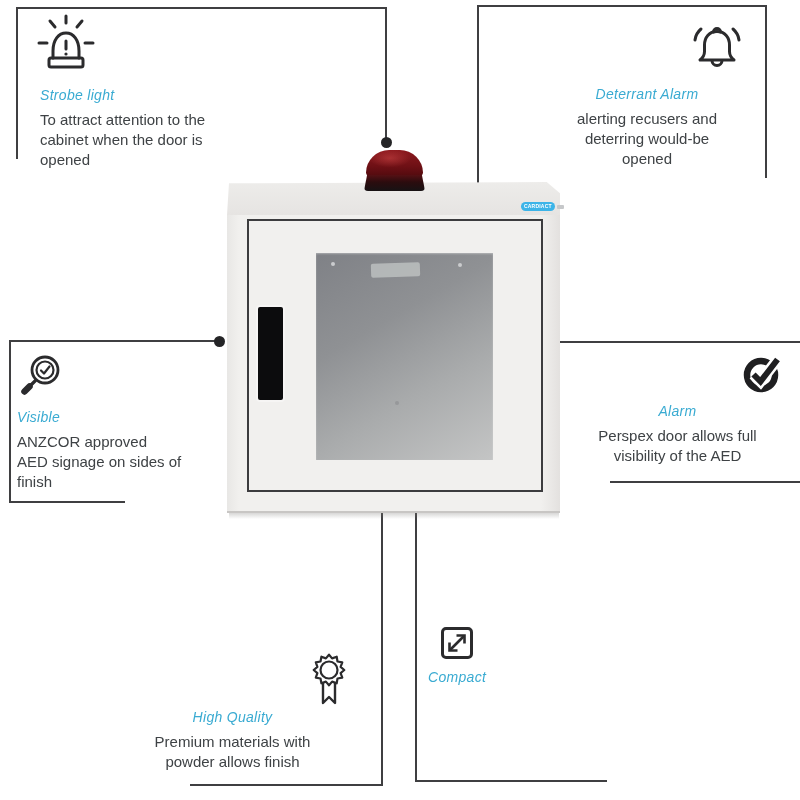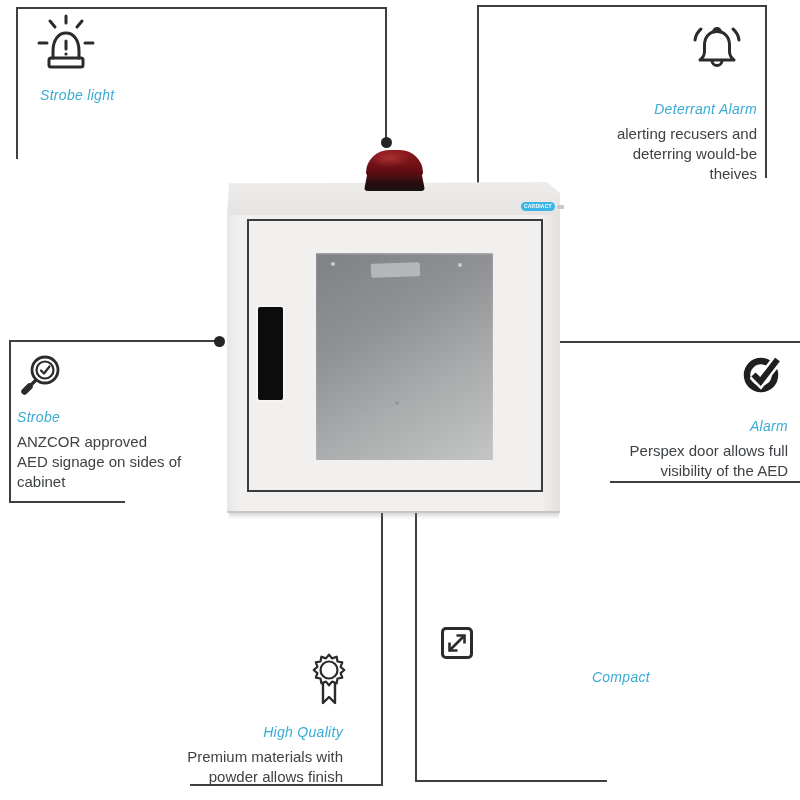--- a/index.html
+++ b/index.html
@@ -3,21 +3,21 @@
 <meta charset="utf-8">
 <style>
   html,body{margin:0;padding:0;background:#fff;}
   .stage{position:relative;width:800px;height:800px;background:#fff;overflow:hidden;
          font-family:"Liberation Sans",sans-serif;}
   .cl{position:absolute;background:var(--line,#3f3f41);}
   .dot{position:absolute;width:11px;height:11px;border-radius:50%;background:#242426;}
   .feature{position:absolute;}
   .feature .title{font-size:14px;line-height:23px;letter-spacing:.3px;color:var(--accent,#3aabd2);font-style:italic;}
   .feature .desc{margin-top:3px;font-size:15px;line-height:20px;color:var(--body-text,#3e4245);white-space:pre-line;}
-  .ta-r{text-align:right;margin-top:15px;}
+  .ta-r{text-align:center;}
   .icon{position:absolute;}
   
   .cabinet{position:absolute;left:227px;top:182px;width:333px;height:331px;}
   .cab-top{position:absolute;left:0;top:0;width:100%;height:33px;
            background:linear-gradient(180deg,#edecea,#e6e4e2);
            clip-path:polygon(0% 100%,0.6% 4%,96% 0%,100% 34%,100% 100%);}
   .cab-front{position:absolute;left:0;top:33px;right:0;bottom:0;
            background:linear-gradient(90deg,#e8e7e5 0px,#f1f0ee 12px,#f1f0ee 314px,#e3e1df 100%);
            border-bottom:2px solid #c8c6c4;}
   .door-frame{position:absolute;left:20px;top:37px;width:292px;height:269px;border:2px solid #3c3c3e;}
@@ -102,48 +102,51 @@
     <line x1="30" y1="28" x2="30" y2="36"></line>
     <circle cx="30" cy="41" r="1.6" fill="#2b2b2d" stroke="none"></circle>
     <path d="M30 3 V10"></path>
       <path d="M14 8 L19 14"></path>
       <path d="M46 8 L41 14"></path>
       <path d="M3 30 H11"></path>
       <path d="M57 30 H49"></path>
   </svg>
   <div class="feature" style="left:40px;top:84px;width:230px;">
     <div class="title">Strobe light</div>
+    <div class="desc">To attract attention to the
+cabinet when the door is
+opened</div>
   </div>
 
   <svg class="icon" style="left:689px;top:22px;" width="56" height="56" viewBox="0 0 56 56" fill="none" stroke="#2b2b2d" stroke-width="3" stroke-linecap="round" stroke-linejoin="round">
     <path d="M24.5 10 a3.5 3.5 0 0 1 7 0"></path>
     <path d="M28 9.5 C20 9.5 15.5 15.5 15.5 23 V29.5 C15.5 33.5 13.5 36 11 38 H45 C42.5 36 40.5 33.5 40.5 29.5 V23 C40.5 15.5 36 9.5 28 9.5 Z"></path>
     <path d="M23 38.5 a5 5 0 0 0 10 0"></path>
     <path d="M12 7 C8.5 10 6.5 13.5 6 18"></path>
     <path d="M44 7 C47.5 10 49.5 13.5 50 18"></path>
   </svg>
   <div class="feature ta-r" style="left:537px;top:83px;width:220px;">
     <div class="title">Deterrant Alarm</div>
     <div class="desc">alerting recusers and
 deterring would-be
-theives</div>
+opened</div>
   </div>
 
   <svg class="icon" style="left:17px;top:352px;" width="48" height="48" viewBox="0 0 48 48" fill="none" stroke="#2b2b2d" stroke-linecap="round" stroke-linejoin="round">
     <circle cx="28" cy="18" r="13" stroke-width="2.8"></circle>
     <circle cx="28" cy="18" r="8.5" stroke-width="2.2"></circle>
     <path d="M24 18.5 l3 3 l5.5 -7" stroke-width="2.2"></path>
     <path d="M18.5 28.5 L10 37" stroke-width="3.2"></path>
     <path d="M12.5 34.5 L7.5 39.5" stroke-width="6.5"></path>
   </svg>
   <div class="feature" style="left:17px;top:406px;width:230px;">
-    <div class="title">Strobe</div>
+    <div class="title">Visible</div>
     <div class="desc">ANZCOR approved
 AED signage on sides of
-cabinet</div>
+finish</div>
   </div>
 
   <svg class="icon" style="left:741px;top:349px;" width="44" height="46" viewBox="0 0 44 46" fill="none">
     <circle cx="20" cy="26" r="14" stroke="#1f1f21" stroke-width="6.5"></circle>
     <path d="M12.5 25.5 L19.5 32.5 L36.5 10.5" stroke="#ffffff" stroke-width="11"></path>
     <path d="M12.5 25.5 L19.5 32.5 L36.5 10.5" stroke="#1f1f21" stroke-width="6"></path>
   </svg>
   <div class="feature ta-r" style="left:567px;top:400px;width:221px;">
     <div class="title">Alarm</div>
     <div class="desc">Perspex door allows full
@@ -160,17 +163,17 @@
     <div class="desc">Premium materials with
 powder allows finish</div>
   </div>
 
   <svg class="icon" style="left:438px;top:624px;" width="38" height="38" viewBox="0 0 38 38" fill="none" stroke="#2b2b2d" stroke-linejoin="miter">
     <rect x="4.5" y="4.5" width="29" height="29" rx="3.5" stroke-width="3"></rect>
     <path d="M12 26 L26 12" stroke-width="2.6"></path>
     <path d="M18.5 11.5 H26.5 V19.5" stroke-width="2.6"></path>
     <path d="M19.5 26.5 H11.5 V18.5" stroke-width="2.6"></path>
   </svg>
-  <div class="feature" style="left:440px;top:666px;width:210px;text-align:right;">
+  <div class="feature" style="left:428px;top:666px;width:210px;">
     <div class="title">Compact</div>
   </div>
 
 </div>
 
 </body></html>

